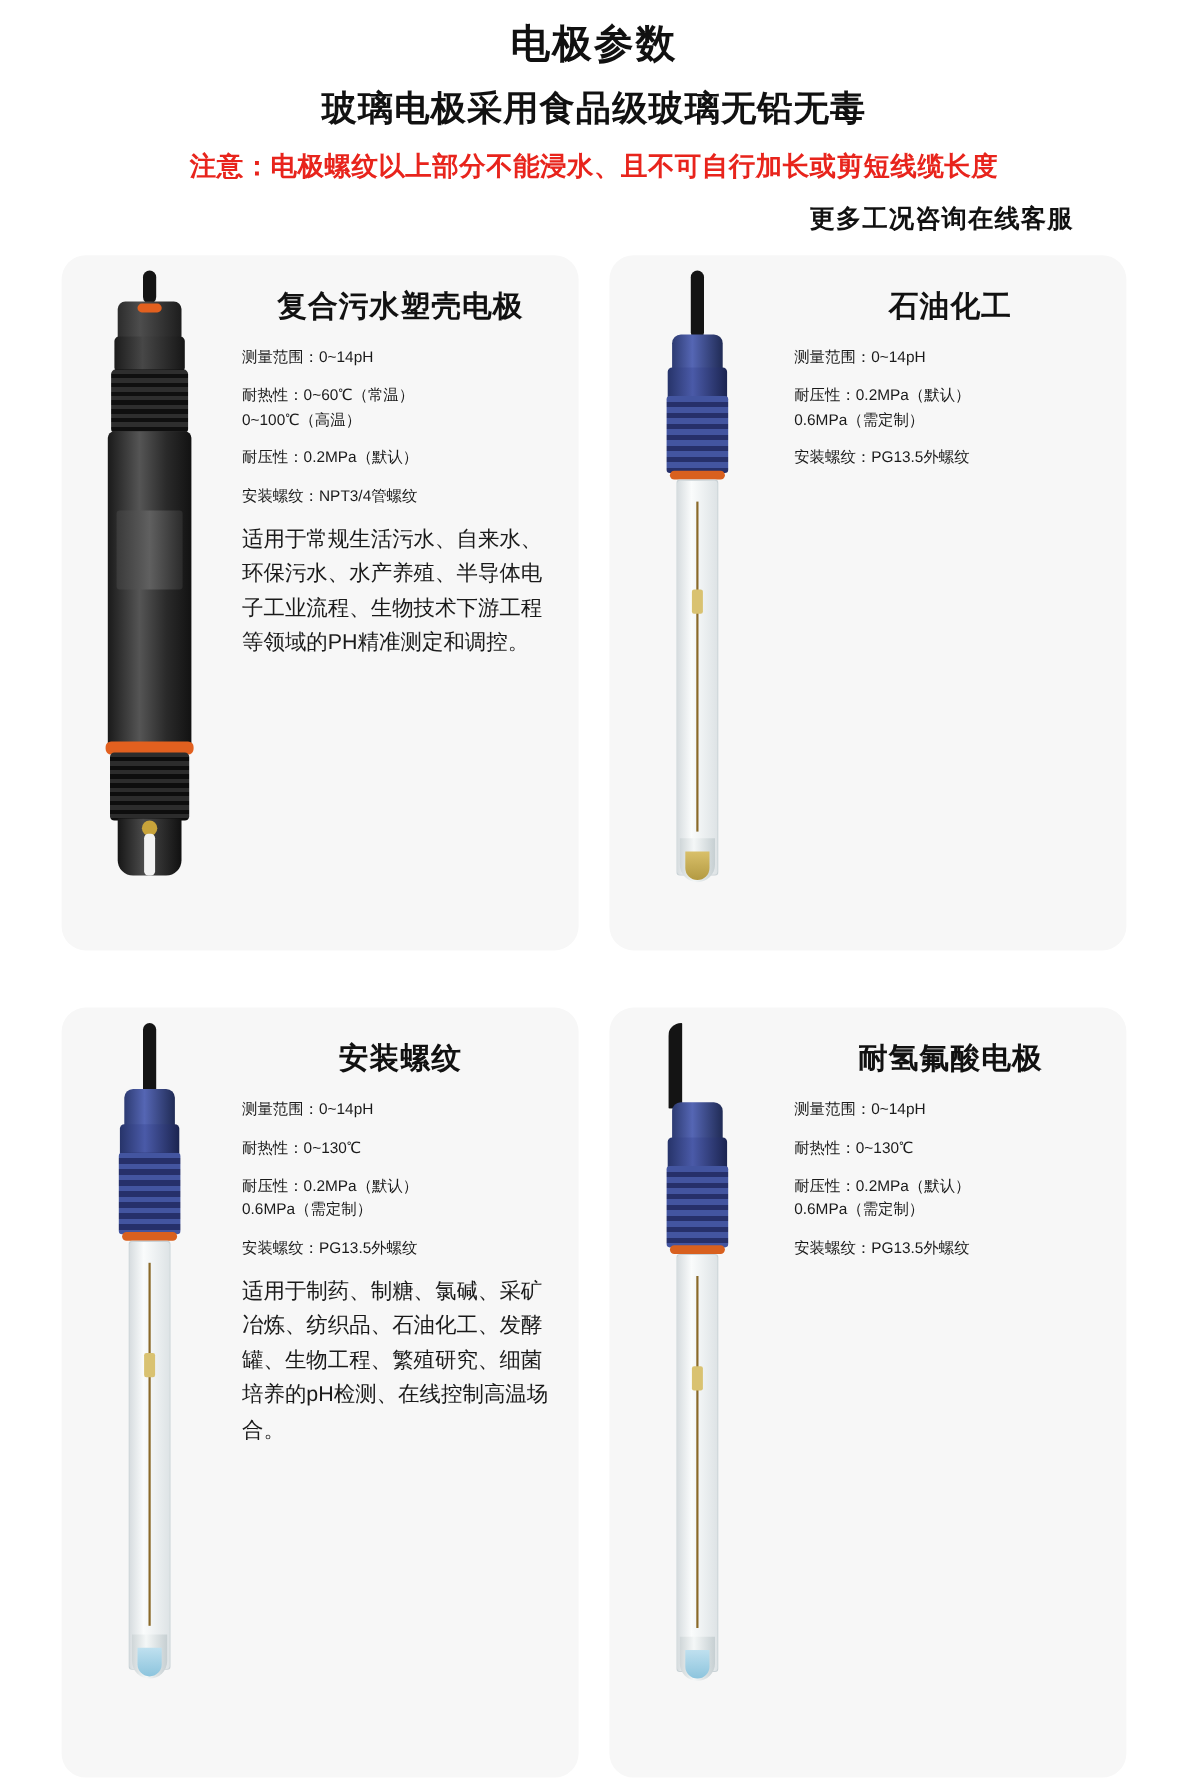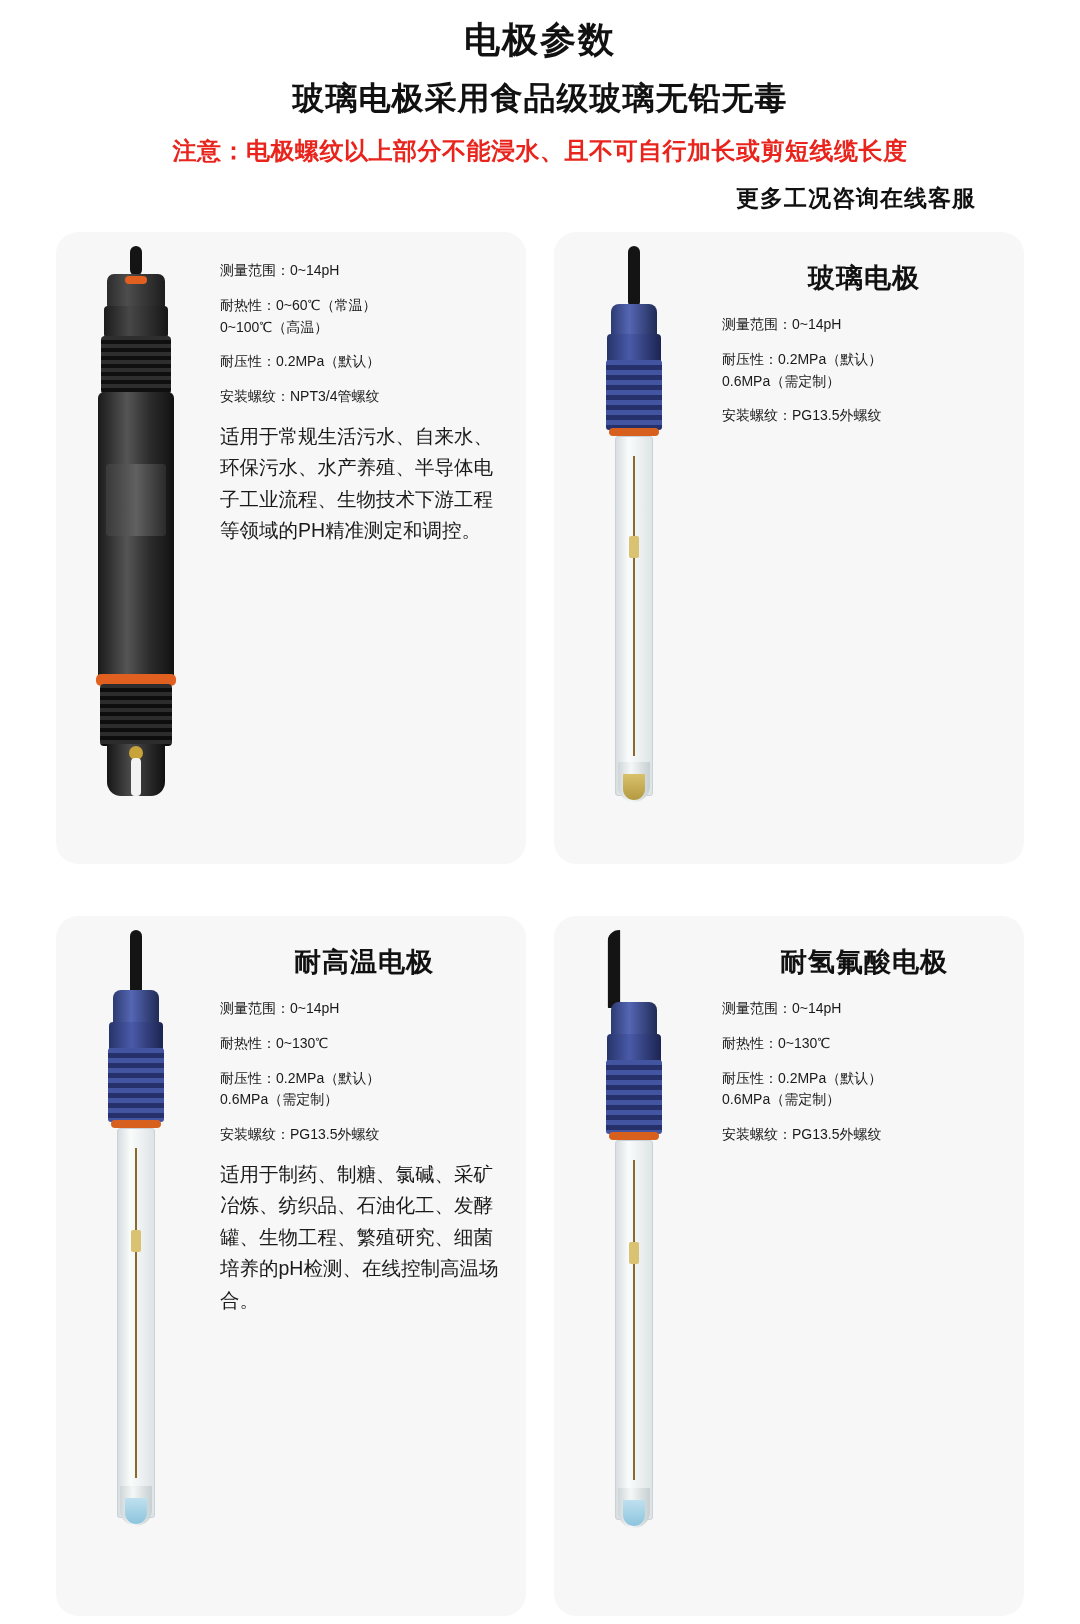--- a/index.html
+++ b/index.html
@@ -269,20 +269,21 @@
           <div class="p1-body"></div>
           <div class="p1-label"></div>
           <div class="p1-ring2"></div>
           <div class="p1-thread2"></div>
           <div class="p1-tip"></div>
           <div class="p1-gold"></div>
           <div class="p1-slot"></div>
         </div>
       </div>
       <div class="card-body">
+        <div class="card-title">复合污水塑壳电极</div>
         <div class="spec">测量范围：0~14pH</div>
         <div class="spec">耐热性：0~60℃（常温）
           0~100℃（高温）</div>
         <div class="spec">耐压性：0.2MPa（默认）</div>
         <div class="spec">安装螺纹：NPT3/4管螺纹</div>
         <div class="desc">适用于常规生活污水、自来水、环保污水、水产养殖、半导体电子工业流程、生物技术下游工程等领域的PH精准测定和调控。</div>
       </div>
     </div>
 
     <div class="card right">
@@ -294,21 +295,21 @@
           <div class="g-thread" style="top:114px;height:70px;"></div>
           <div class="g-oring" style="top:182px;"></div>
           <div class="g-glass" style="top:190px;height:360px;"></div>
           <div class="g-inner" style="top:210px;height:300px;"></div>
           <div class="g-chip" style="top:290px;"></div>
           <div class="g-bulb" style="top:516px;"></div>
           <div class="g-tip-gold" style="top:528px;"></div>
         </div>
       </div>
       <div class="card-body">
-        <div class="card-title">玻璃电极</div>
+        <div class="card-title">石油化工</div>
         <div class="spec">测量范围：0~14pH</div>
         <div class="spec">耐压性：0.2MPa（默认）
           0.6MPa（需定制）</div>
         <div class="spec">安装螺纹：PG13.5外螺纹</div>
       </div>
     </div>
 
     <div class="card">
       <div class="card-visual">
         <div class="probe">
@@ -318,21 +319,21 @@
           <div class="g-thread" style="top:118px;height:74px;"></div>
           <div class="g-oring" style="top:190px;"></div>
           <div class="g-glass" style="top:198px;height:390px;"></div>
           <div class="g-inner" style="top:218px;height:330px;"></div>
           <div class="g-chip" style="top:300px;"></div>
           <div class="g-bulb" style="top:556px;"></div>
           <div class="g-tip-blue" style="top:568px;"></div>
         </div>
       </div>
       <div class="card-body">
-        <div class="card-title">耐高温电极</div>
+        <div class="card-title">安装螺纹</div>
         <div class="spec">测量范围：0~14pH</div>
         <div class="spec">耐热性：0~130℃</div>
         <div class="spec">耐压性：0.2MPa（默认）
           0.6MPa（需定制）</div>
         <div class="spec">安装螺纹：PG13.5外螺纹</div>
         <div class="desc">适用于制药、制糖、氯碱、采矿冶炼、纺织品、石油化工、发酵罐、生物工程、繁殖研究、细菌培养的pH检测、在线控制高温场合。</div>
       </div>
     </div>
 
     <div class="card right">

